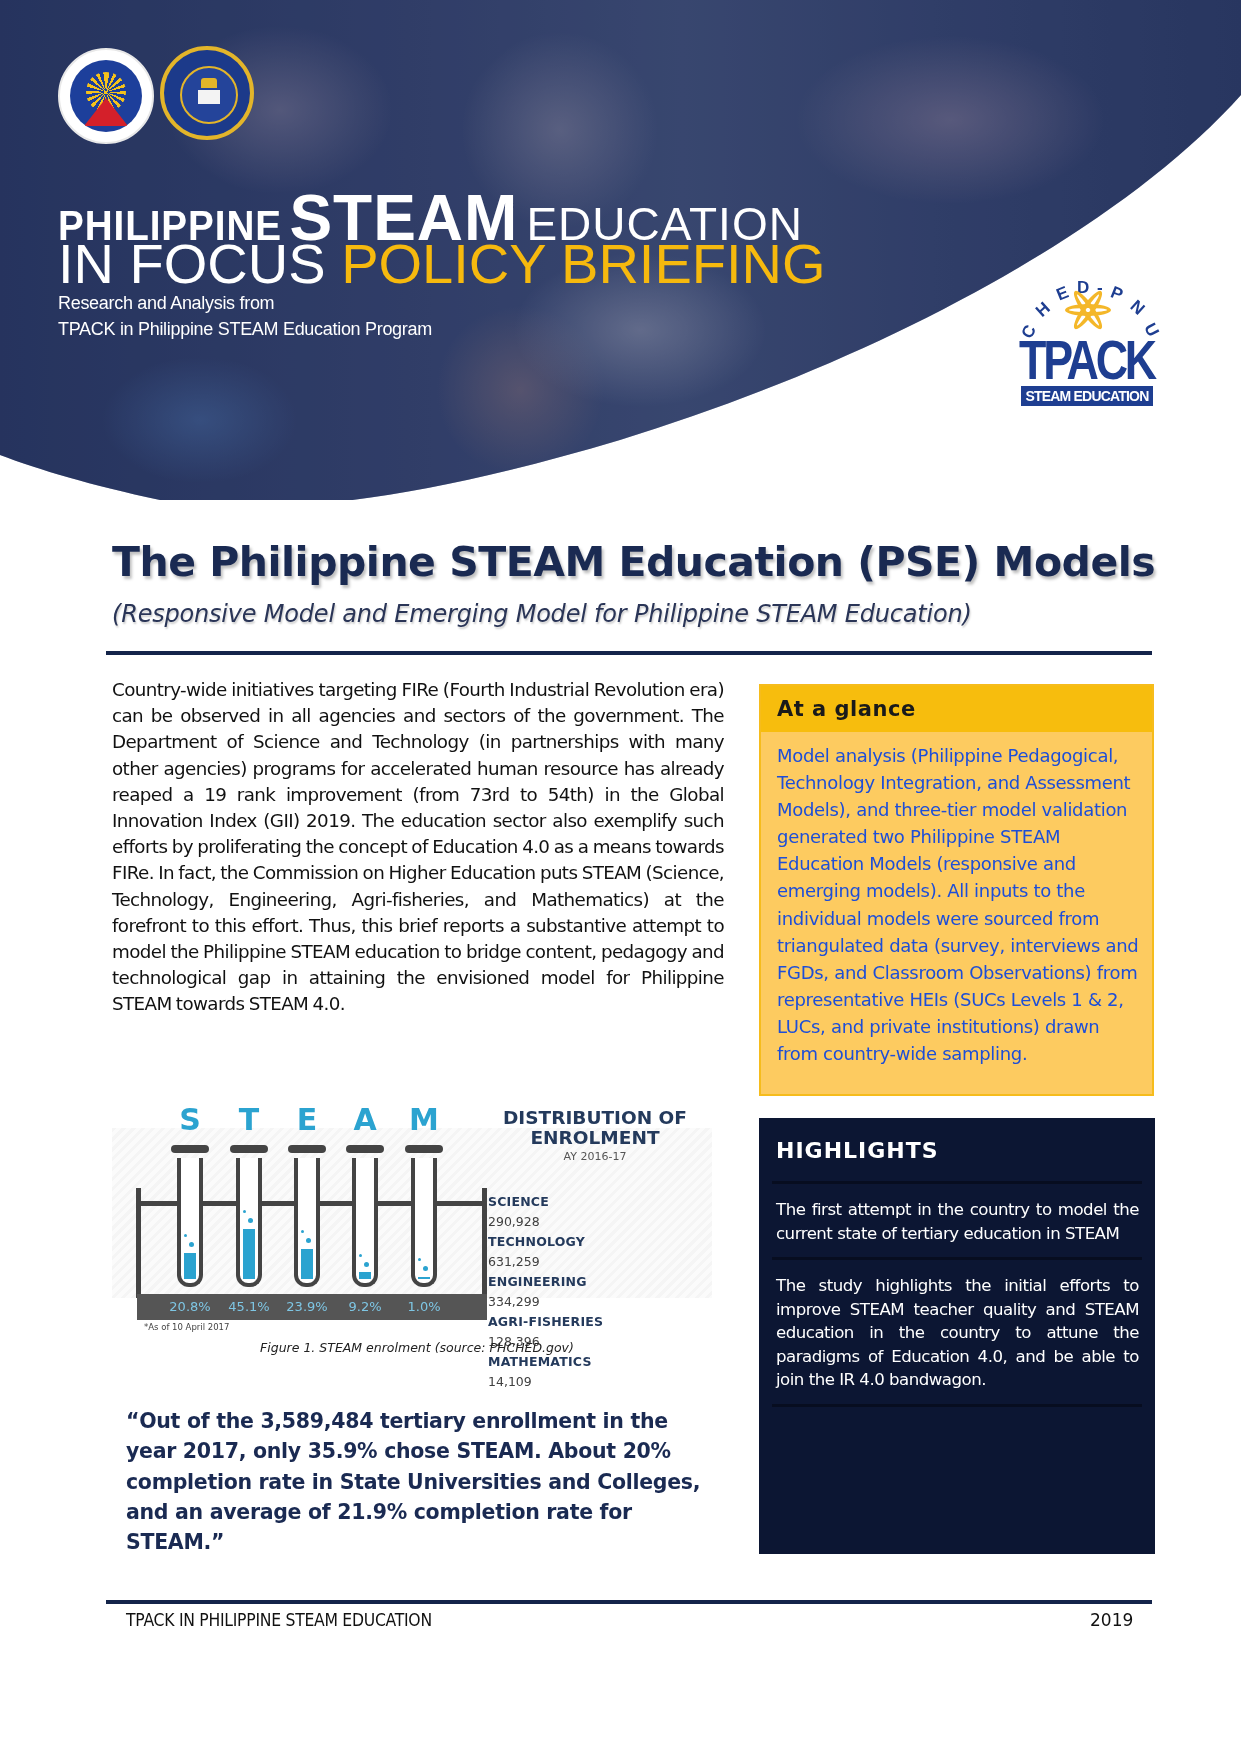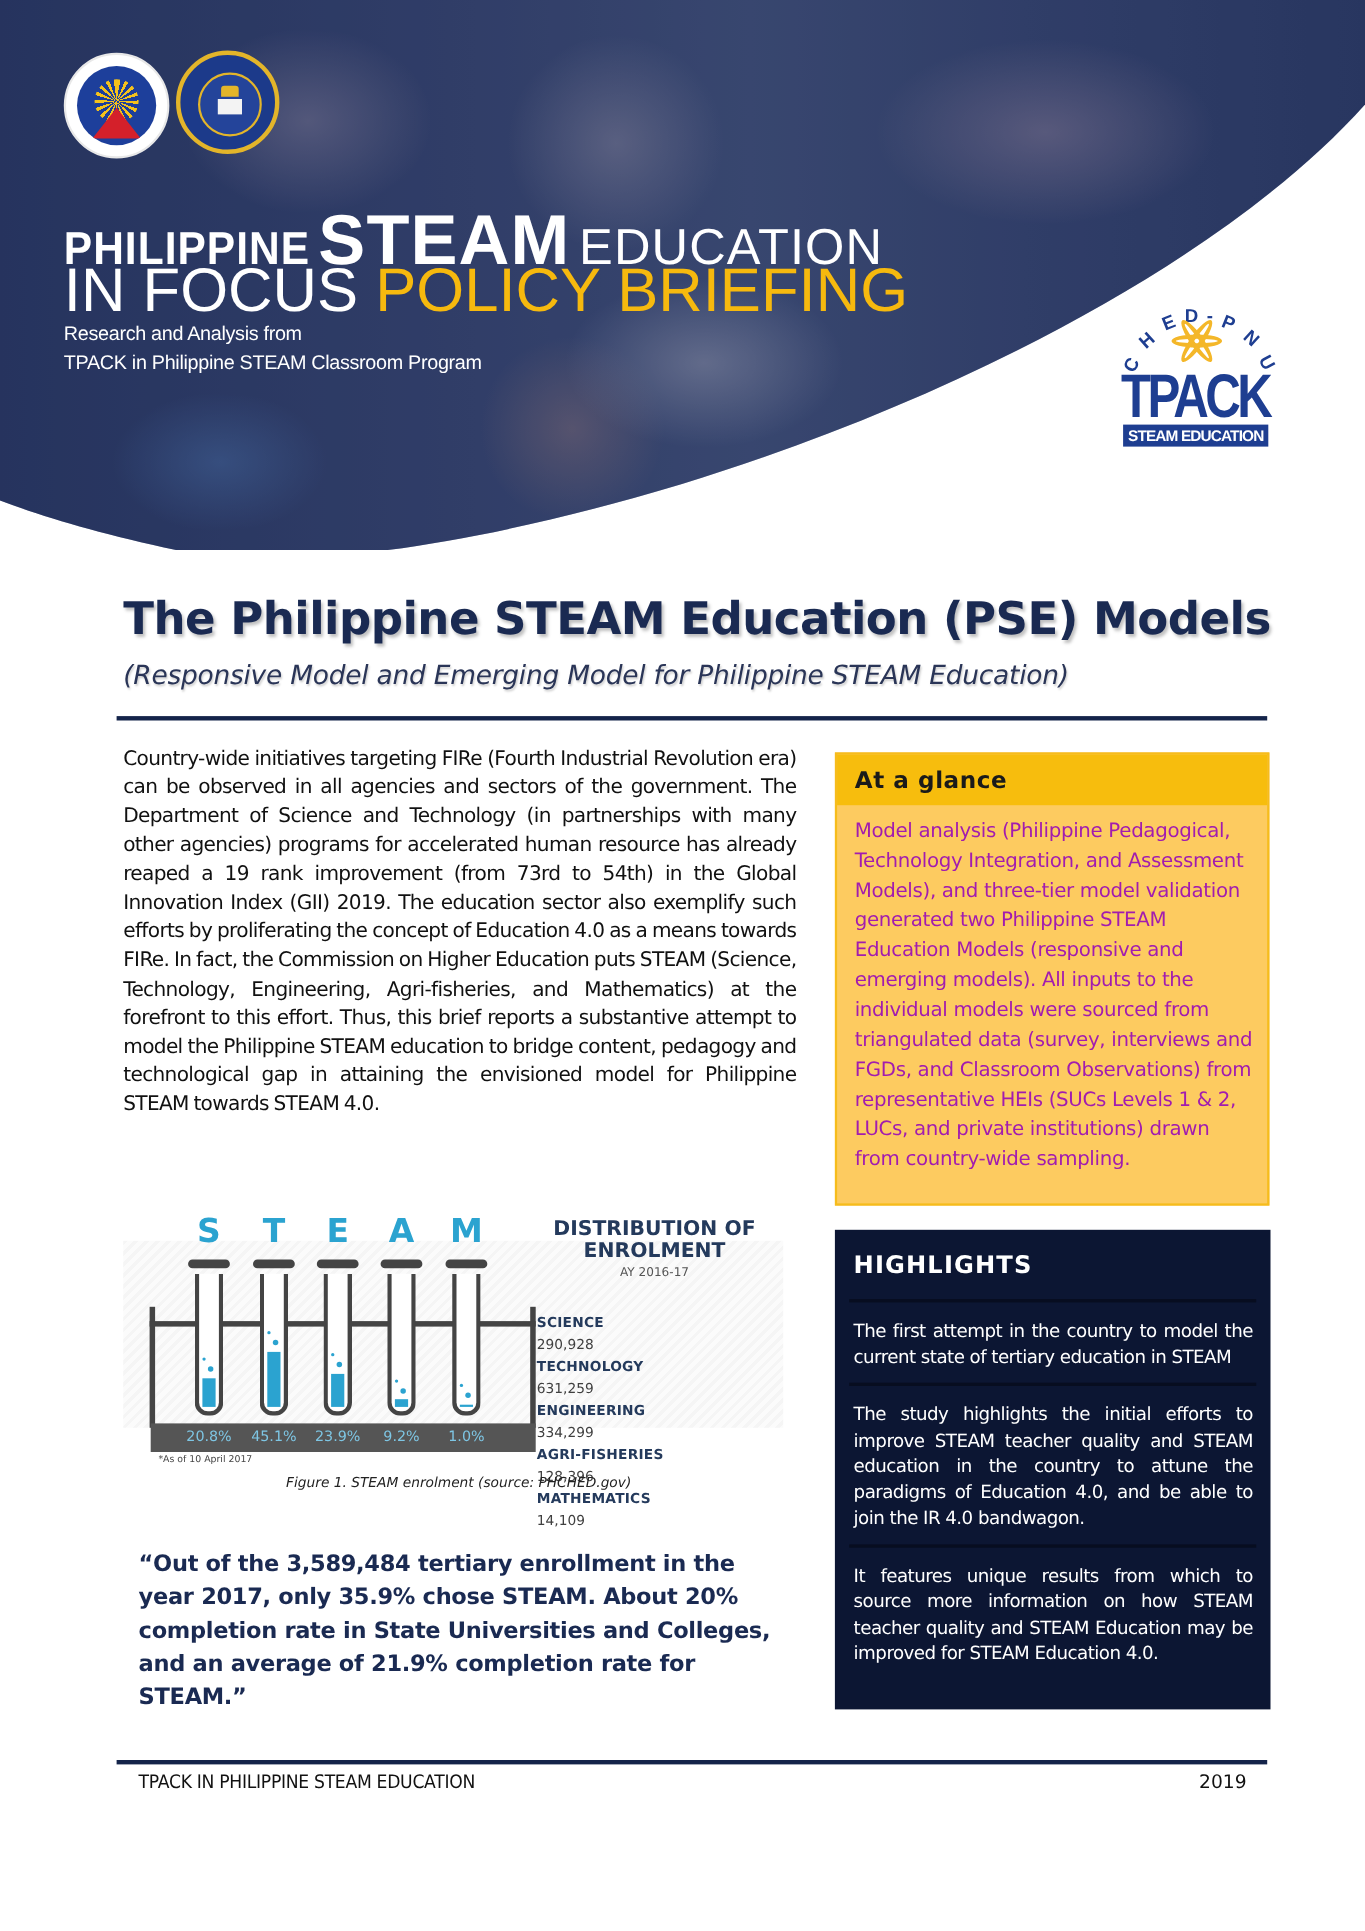--- a/index.html
+++ b/index.html
@@ -54,21 +54,21 @@
   .rule{position:absolute;left:106px;height:4px;background:#14244a;}
   .rule-top{top:651px;width:1046px;}
   .rule-bottom{top:1600px;width:1046px;}
 
   
   .intro{position:absolute;left:112px;top:677px;width:612px;font-family:"DejaVu Sans",sans-serif;font-size:18.3px;line-height:26.2px;text-align:justify;color:#111;letter-spacing:-.6px;word-spacing:-1px;}
 
   
   .glance{position:absolute;left:759px;top:684px;width:395px;height:412px;background:#fdcb60;border:2px solid #f6bc1c;box-sizing:border-box;}
   .glance-head{height:46px;background:#f7bd0d;padding-left:16px;font-family:"DejaVu Sans",sans-serif;font-weight:700;font-size:21px;line-height:46px;color:#1a1a1a;letter-spacing:.5px;}
-  .glance-body{padding:10px 12px 0 16px;font-family:"DejaVu Sans",sans-serif;font-size:18px;line-height:27.1px;color:#a21caf;letter-spacing:-.3px;}
+  .glance-body{padding:10px 12px 0 16px;font-family:"DejaVu Sans",sans-serif;font-size:18px;line-height:27.1px;color:#1d4ed8;letter-spacing:-.3px;}
 
   
   .hl{position:absolute;left:759px;top:1118px;width:396px;height:436px;background:#0c1633;box-sizing:border-box;padding:20px 16px 0 17px;color:#fff;}
   .hl-title{font-family:"DejaVu Sans",sans-serif;font-weight:700;font-size:22px;letter-spacing:1px;margin-bottom:18px;}
   .hl-sep{height:3px;background:#070d20;margin:0 4px 0 -4px;width:370px;}
   .hl-item{font-family:"DejaVu Sans",sans-serif;font-size:16.6px;line-height:23.5px;text-align:justify;letter-spacing:-.5px;padding:14px 0 12px 0;}
 
   
   .figure{position:absolute;left:112px;top:1100px;width:600px;height:228px;}
   .fig-bg{position:absolute;left:0;top:28px;width:600px;height:170px;background:repeating-linear-gradient(135deg,#f5f5f5 0 3px,#fbfbfb 3px 7px);}
@@ -117,21 +117,21 @@
   </div>
 
   <div class="hero-title1">
     <span class="a">PHILIPPINE</span><span class="b">STEAM</span><span class="c">EDUCATION</span>
   </div>
   <div class="hero-title2">
     <span class="w">IN FOCUS</span> <span class="y">POLICY BRIEFING</span>
   </div>
   <div class="hero-sub">
     <div>Research and Analysis from</div>
-    <div>TPACK in Philippine STEAM Classroom Program</div>
+    <div>TPACK in Philippine STEAM Education Program</div>
   </div>
 
   <div class="tpack-logo">
     <div class="tpack-arc">
       <span style="left:4px;top:52px;transform:rotate(-62deg)">C</span>
       <span style="left:18px;top:30px;transform:rotate(-42deg)">H</span>
       <span style="left:38px;top:14px;transform:rotate(-22deg)">E</span>
       <span style="left:58px;top:8px;">D</span>
       <span style="left:78px;top:8px;">-</span>
       <span style="left:92px;top:14px;transform:rotate(22deg)">P</span>
@@ -241,18 +241,17 @@
 
 <div class="quote">“Out of the 3,589,484 tertiary enrollment in the year 2017, only 35.9% chose STEAM. About 20% completion rate in State Universities and Colleges, and an average of 21.9% completion rate for STEAM.”</div>
 
 <div class="hl">
   <div class="hl-title">HIGHLIGHTS</div>
   <div class="hl-sep"></div>
   <div class="hl-item">The first attempt in the country to model the current state of tertiary education in STEAM</div>
   <div class="hl-sep"></div>
   <div class="hl-item">The study highlights the initial efforts to improve STEAM teacher quality and STEAM education in the country to attune the paradigms of Education 4.0, and be able to join the IR 4.0 bandwagon.</div>
   <div class="hl-sep"></div>
-  <div class="hl-item">It features unique results from which to source more information on how STEAM teacher quality and STEAM Education may be improved for STEAM Education 4.0.</div>
 </div>
 
 <div class="rule rule-bottom"></div>
 <div class="footer-left">TPACK IN PHILIPPINE STEAM EDUCATION</div>
 <div class="footer-right">2019</div>
 
 </body></html>

